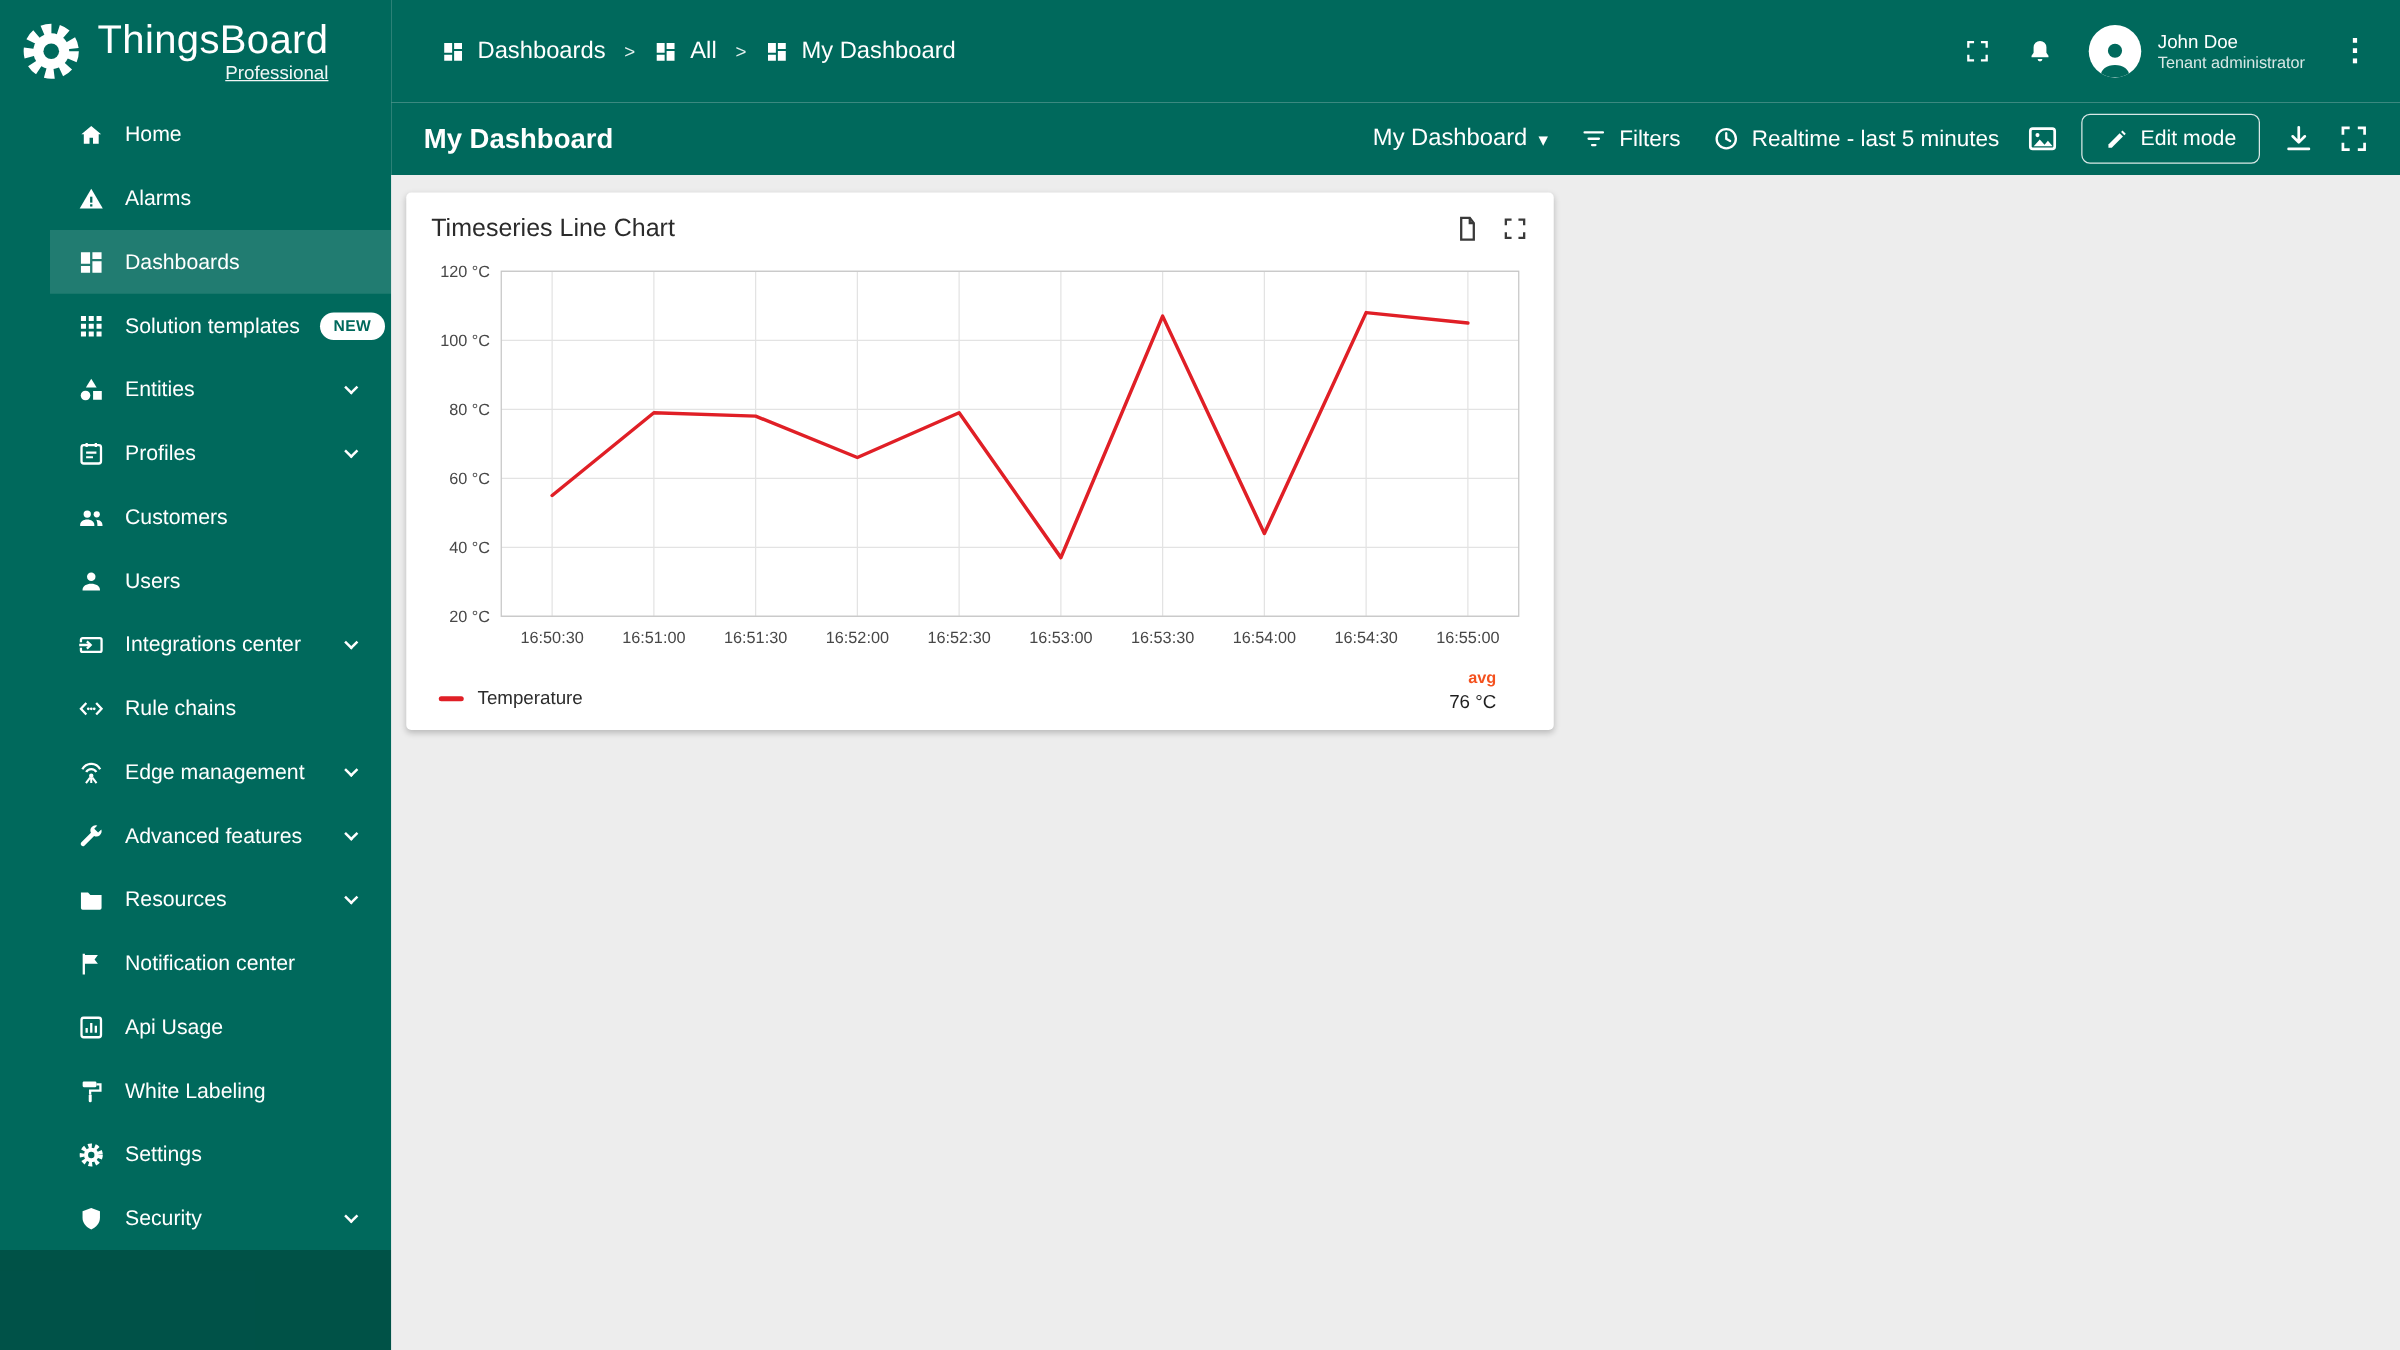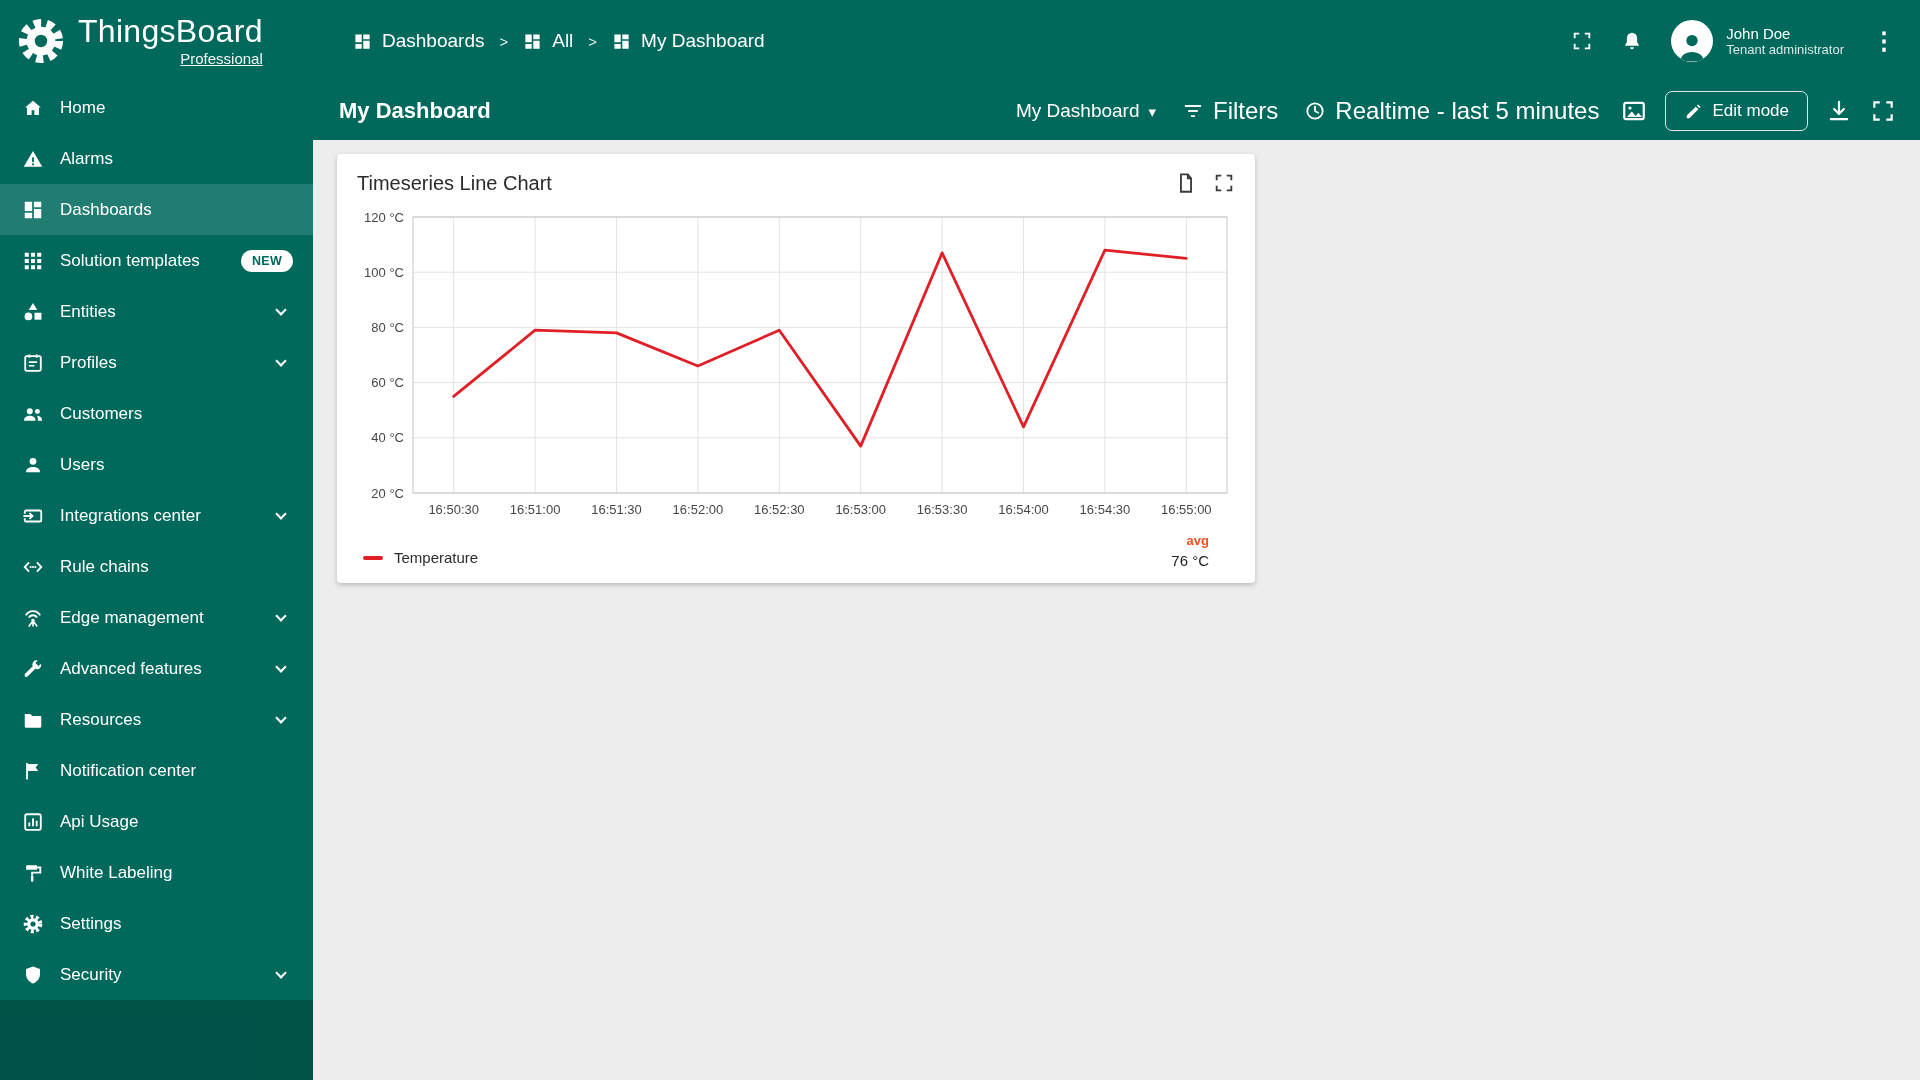--- a/index.html
+++ b/index.html
@@ -13,21 +13,21 @@
   .ic-sm { width:19px; height:19px; }
   .ic-lg { width:26px; height:26px; }
 
   
   .sidebar { width:313px; flex:none; background:#00695c; color:#fff; display:flex; flex-direction:column; }
   .logo-row { height:82px; display:flex; align-items:center; gap:12px; padding:1px 16px; cursor:pointer; }
   .logo-mark { width:50px; height:50px; }
   .logo-text { display:flex; flex-direction:column; }
   .app-name { font-size:32px; font-weight:500; line-height:1; letter-spacing:.3px; }
   .app-edition { font-size:15px; align-self:flex-end; margin-top:3px; opacity:.95;text-decoration:underline; }
-  .nav { display:flex; flex-direction:column; }
+  .nav { display:flex; flex-direction:column;padding-left:40px; }
   .nav-item { height:51px; display:flex; align-items:center; gap:16px; padding:0 16px 0 22px;
     font-size:17px; color:#fff; text-decoration:none; cursor:pointer; }
   .nav-item.active { background:rgba(255,255,255,.13); }
   .nav-label { flex:1; white-space:nowrap; }
   .badge { background:#fff; color:#00695c; font-size:12.5px; font-weight:700; border-radius:12px;
     padding:4px 11px; margin-right:4px; letter-spacing:.3px; }
   .chev { width:8px; height:8px; border-right:2.2px solid #fff; border-bottom:2.2px solid #fff;
     transform:rotate(45deg); margin:-3px 12px 0 0; }
   .sidebar-fill { flex:1; background:rgba(0,0,0,.22); }
 
@@ -48,26 +48,26 @@
   .user-meta { display:flex; flex-direction:column; gap:0; }
   .user-name { font-size:15px; }
   .user-role { font-size:13px; opacity:.85; }
   .dots { font-size:24px; font-weight:700; line-height:1; }
 
   .toolbar { height:58px; background:#00695c; color:#fff; display:flex; align-items:center;
     padding:0 24px 0 26px; flex:none; }
   .db-title { font-size:22px; font-weight:700; }
   .toolbar-right { margin-left:auto; display:flex; align-items:center; gap:18px; }
   .tool-btn { display:flex; align-items:center; gap:9px; background:none; border:none; color:#fff;
-    font-size:24px; font-family:inherit; cursor:pointer; padding:6px 4px; }
+    font-size:18px; font-family:inherit; cursor:pointer; padding:6px 4px; }
   .caret { font-size:15px; margin-top:2px; }
   .edit-btn { border:1px solid rgba(255,255,255,.85); border-radius:7px; padding:9px 18px; font-size:17px; }
 
   
-  .content { flex:1; background:#ededed; padding:14px 0 0 24px; overflow:hidden; }
+  .content { flex:1; background:#ededed; padding:14px 0 0 12px; overflow:hidden; }
   .card { width:918px; background:#fff; border-radius:4px; box-shadow:0 2px 5px rgba(0,0,0,.22);
     padding:18px 20px 12px; }
   .card-head { display:flex; align-items:flex-start; }
   .card-title { margin:0; font-size:20px; font-weight:500; color:#2b2b2b; }
   .card-icons { margin-left:auto; display:flex; gap:16px; }
   .card-icons .icon-btn { color:#3a3a3a; }
   #chart { margin-top:12px; }
   .legend { display:flex; align-items:flex-end; padding:4px 26px 2px 6px; }
   .legend-series { display:flex; align-items:center; gap:11px; font-size:15px; color:#2c2c2c;
     cursor:pointer; padding-bottom:3px; }

